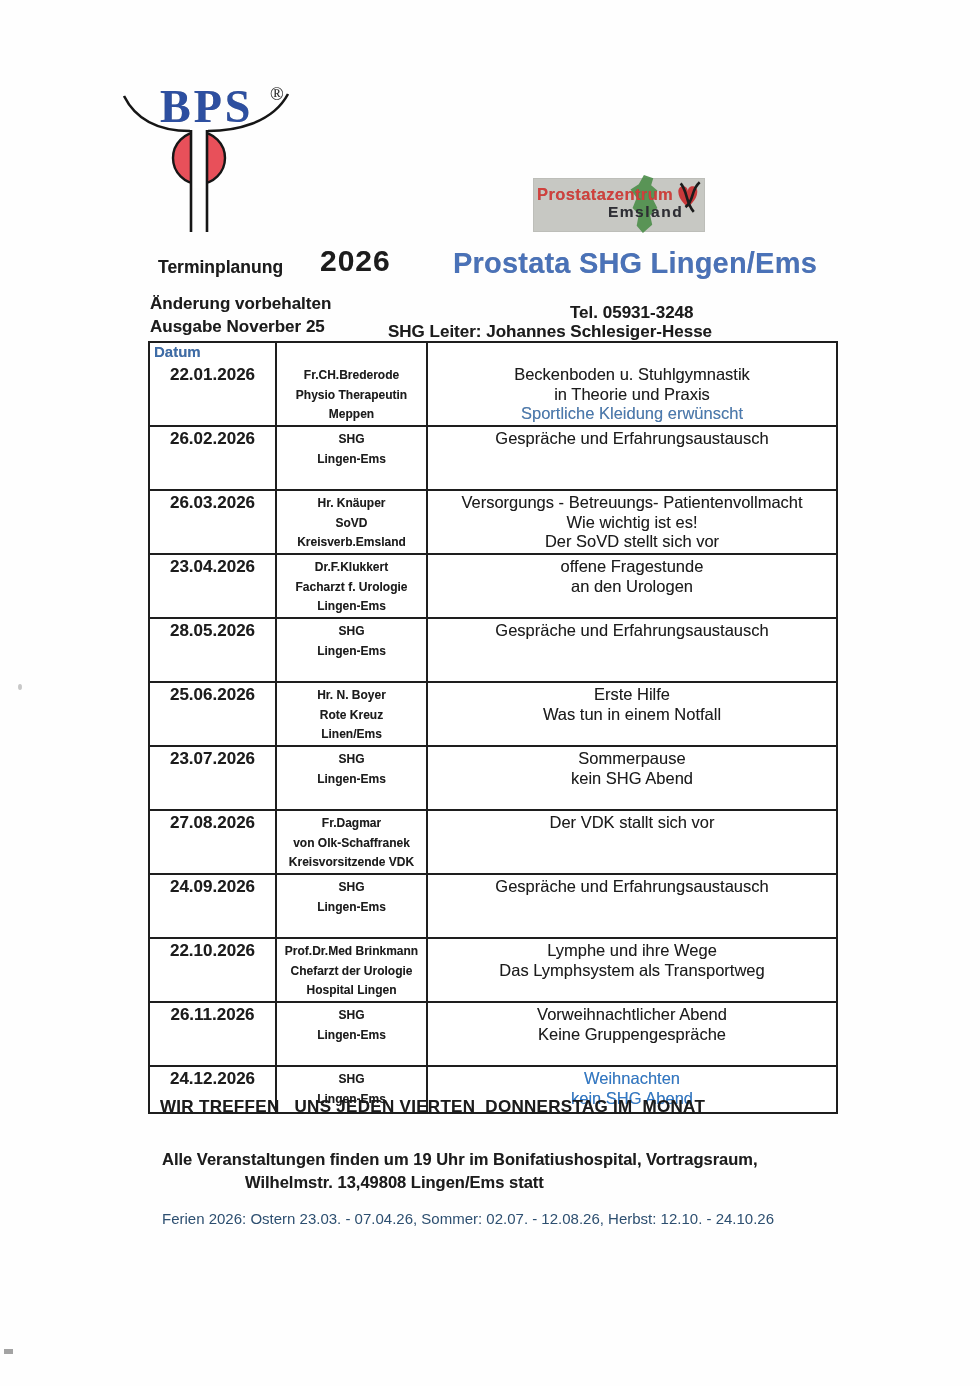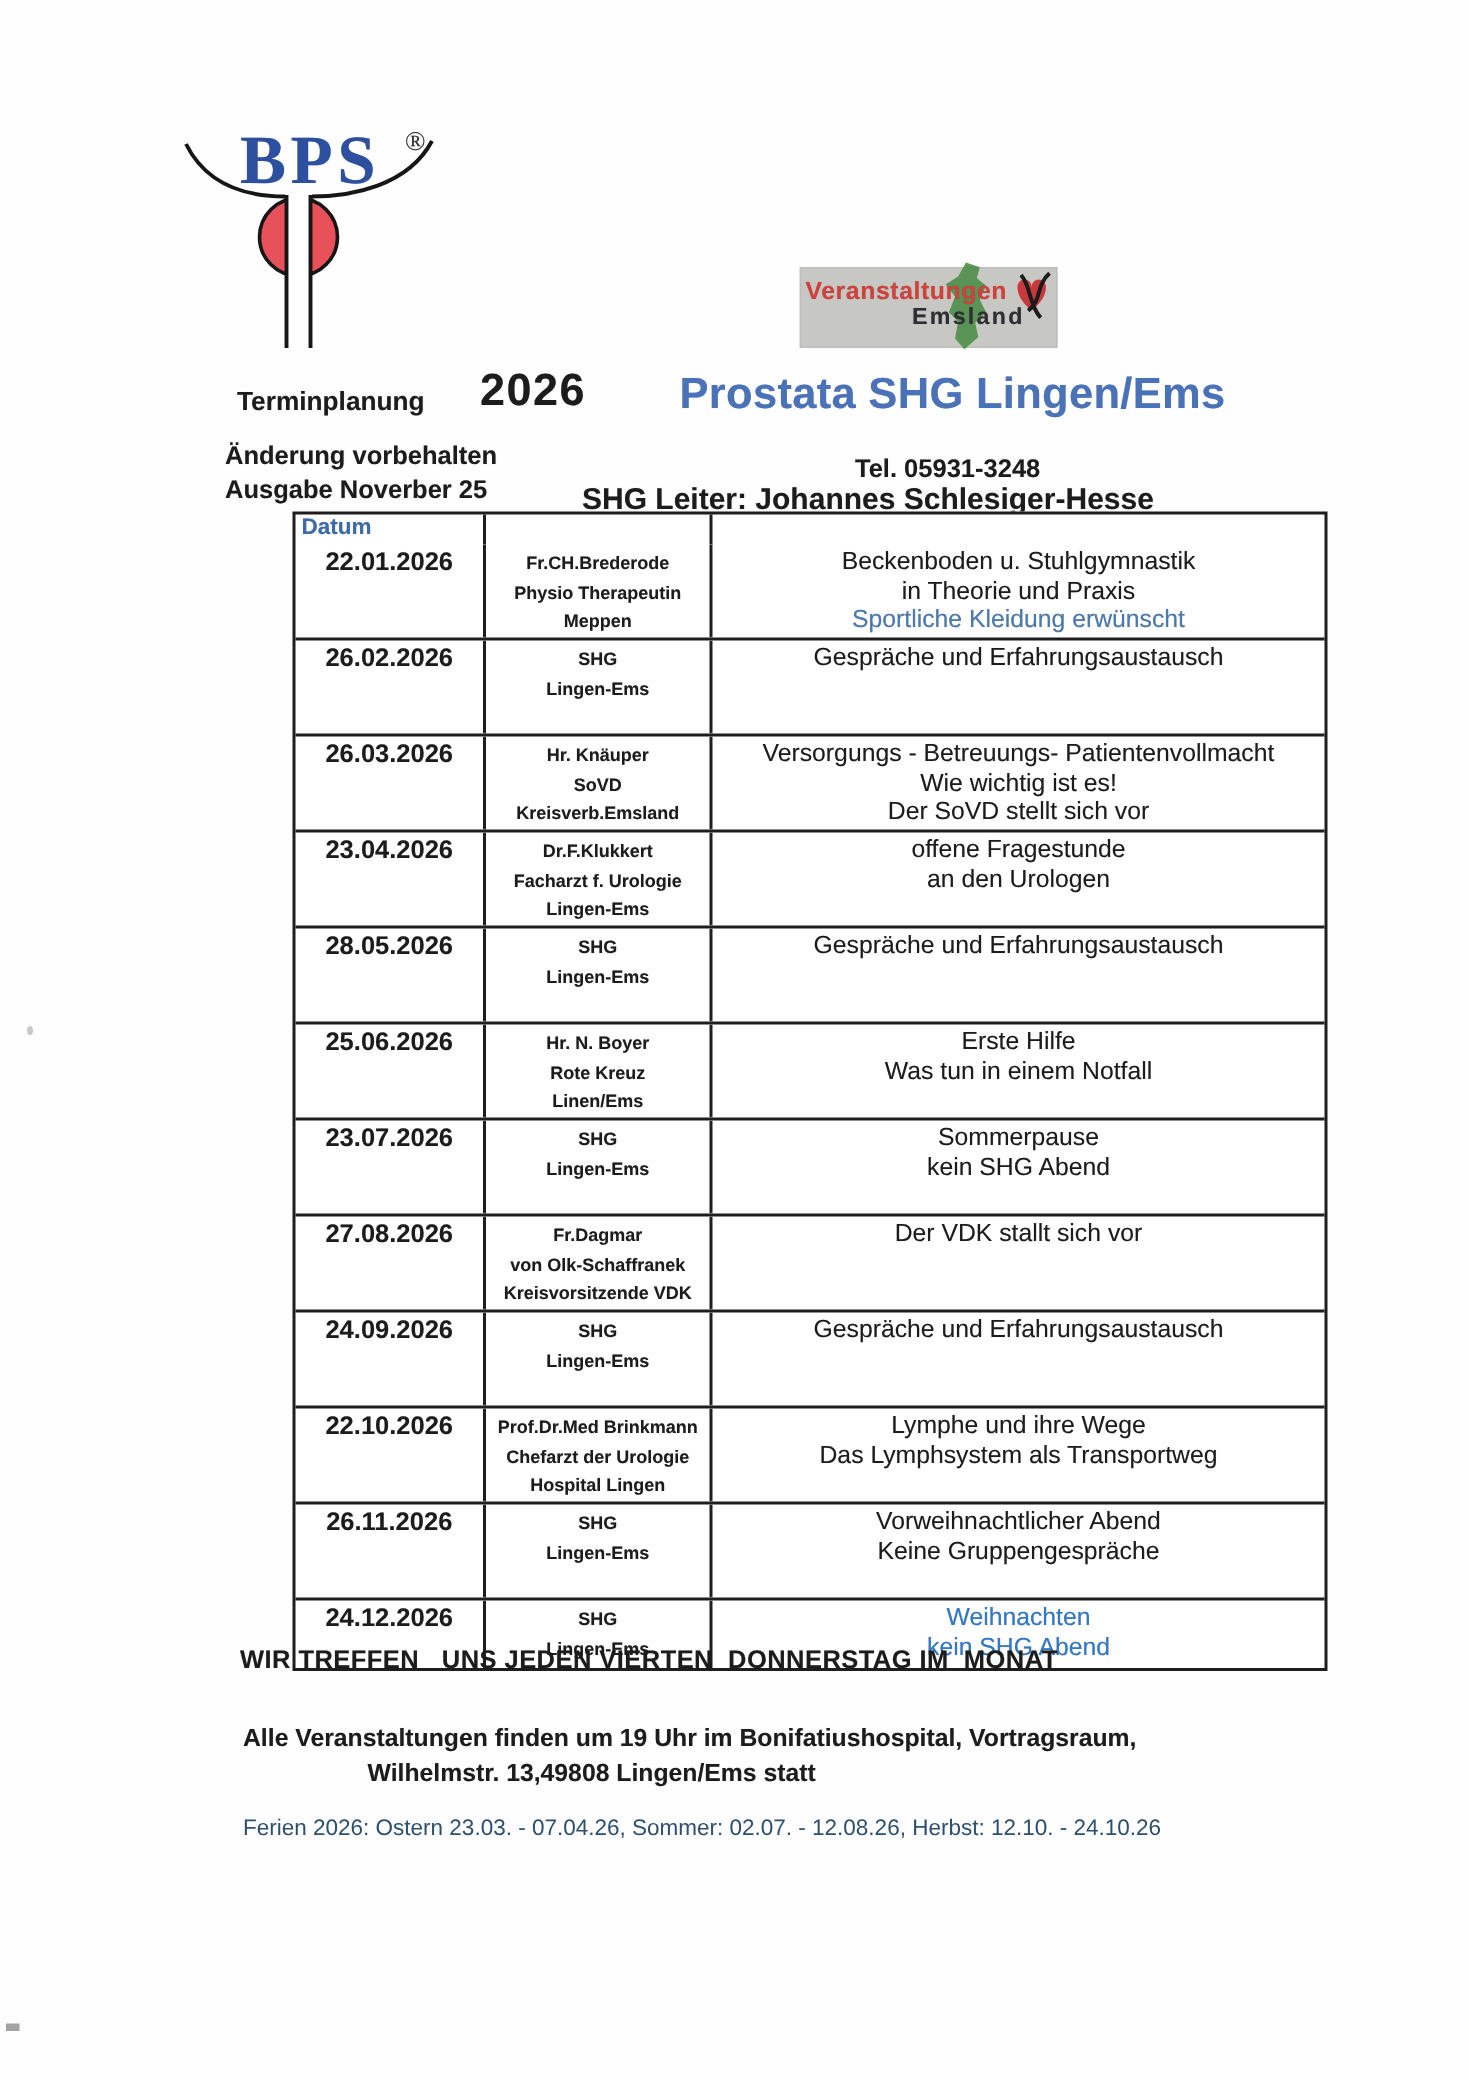--- a/index.html
+++ b/index.html
@@ -26,24 +26,24 @@
   .pz-line2{position:absolute;left:75px;top:25px;font-size:15.5px;font-weight:600;letter-spacing:1.5px;color:#2e2e34;}
   .pz-heart{position:absolute;left:138px;top:3px;width:36px;height:38px;}
 
   
   .terminplanung{left:158px;top:257px;font-size:17.5px;}
   .year{left:320px;top:244px;font-size:30px;letter-spacing:1px;}
   .doc-title{left:453px;top:247px;font-size:29px;color:var(--title_blue);letter-spacing:.2px;}
   .note1{left:150px;top:294px;font-size:17px;}
   .note2{left:150px;top:317px;font-size:17px;}
   .phone{left:570px;top:303px;font-size:17px;}
-  .leader{left:388px;top:322px;font-size:20px;}
-
-  
-  .schedule{position:absolute;left:148px;top:341px;width:686px;border:2px solid #1e1e1e;background:#fff;margin-left:47px;}
+  .leader{left:388px;top:322px;font-size:17px;}
+
+  
+  .schedule{position:absolute;left:148px;top:341px;width:686px;border:2px solid #1e1e1e;background:#fff;}
   .trow{display:flex;border-top:2px solid #1e1e1e;}
   .trow:first-child{border-top:none;}
   .thead{height:20px;}
   .drow{height:62px;overflow:hidden;}
   .drow:last-child{height:45px;}
   .cell{box-sizing:border-box;}
   .c-date{width:127px;border-right:2px solid #1e1e1e;text-align:center;font-weight:bold;font-size:17px;padding-top:2px;}
   .c-speaker{width:151px;border-right:2px solid #1e1e1e;text-align:center;font-weight:bold;font-size:12px;line-height:19.5px;padding-top:3px;white-space:nowrap;}
   .c-topic{flex:1;text-align:center;font-weight:normal;font-size:16.5px;line-height:19.5px;padding-top:2px;}
   .datum-head{color:var(--datum_blue);font-size:15px;text-align:left;padding-left:4px;padding-top:0;}
@@ -73,21 +73,21 @@
     <path class="bps-stroke" d="M4,26 C18,54 44,61 70,61"></path>
     <path class="bps-stroke" d="M168,24 C152,54 114,61 88,61"></path>
     <text class="bps-text" x="40" y="52" font-size="46">BPS</text>
     <text class="bps-reg" x="150" y="30" font-size="18">®</text>
   </svg>
 
   <div class="pz">
     <svg class="pz-map" viewBox="0 0 40 60">
       <path d="M18,1 L27,4 L25,11 L31,16 L27,25 L31,33 L24,40 L26,49 L17,57 L11,50 L13,39 L7,33 L11,23 L5,15 L13,10 Z" fill="var(--map_green)" opacity="0.92"></path>
     </svg>
-    <span class="pz-line1">Veranstaltungen</span>
+    <span class="pz-line1">Prostatazentrum</span>
     <span class="pz-line2">Emsland</span>
     <svg class="pz-heart" viewBox="0 0 30 32">
       <path d="M6,9 C6,3 14,3 14,9 C14,3 22,3 22,9 C22,16 14,22 14,22 C14,22 6,16 6,9 Z" fill="var(--heart_red)"></path>
       <path d="M24,1 C16,8 20,16 12,22 M8,2 C14,9 12,18 19,26" fill="none" stroke="#1b1b1b" stroke-width="2.2"></path>
     </svg>
   </div>
 
   <div class="abs b terminplanung">Terminplanung</div>
   <div class="abs b year">2026</div>
   <div class="abs b doc-title">Prostata SHG Lingen/Ems</div>

